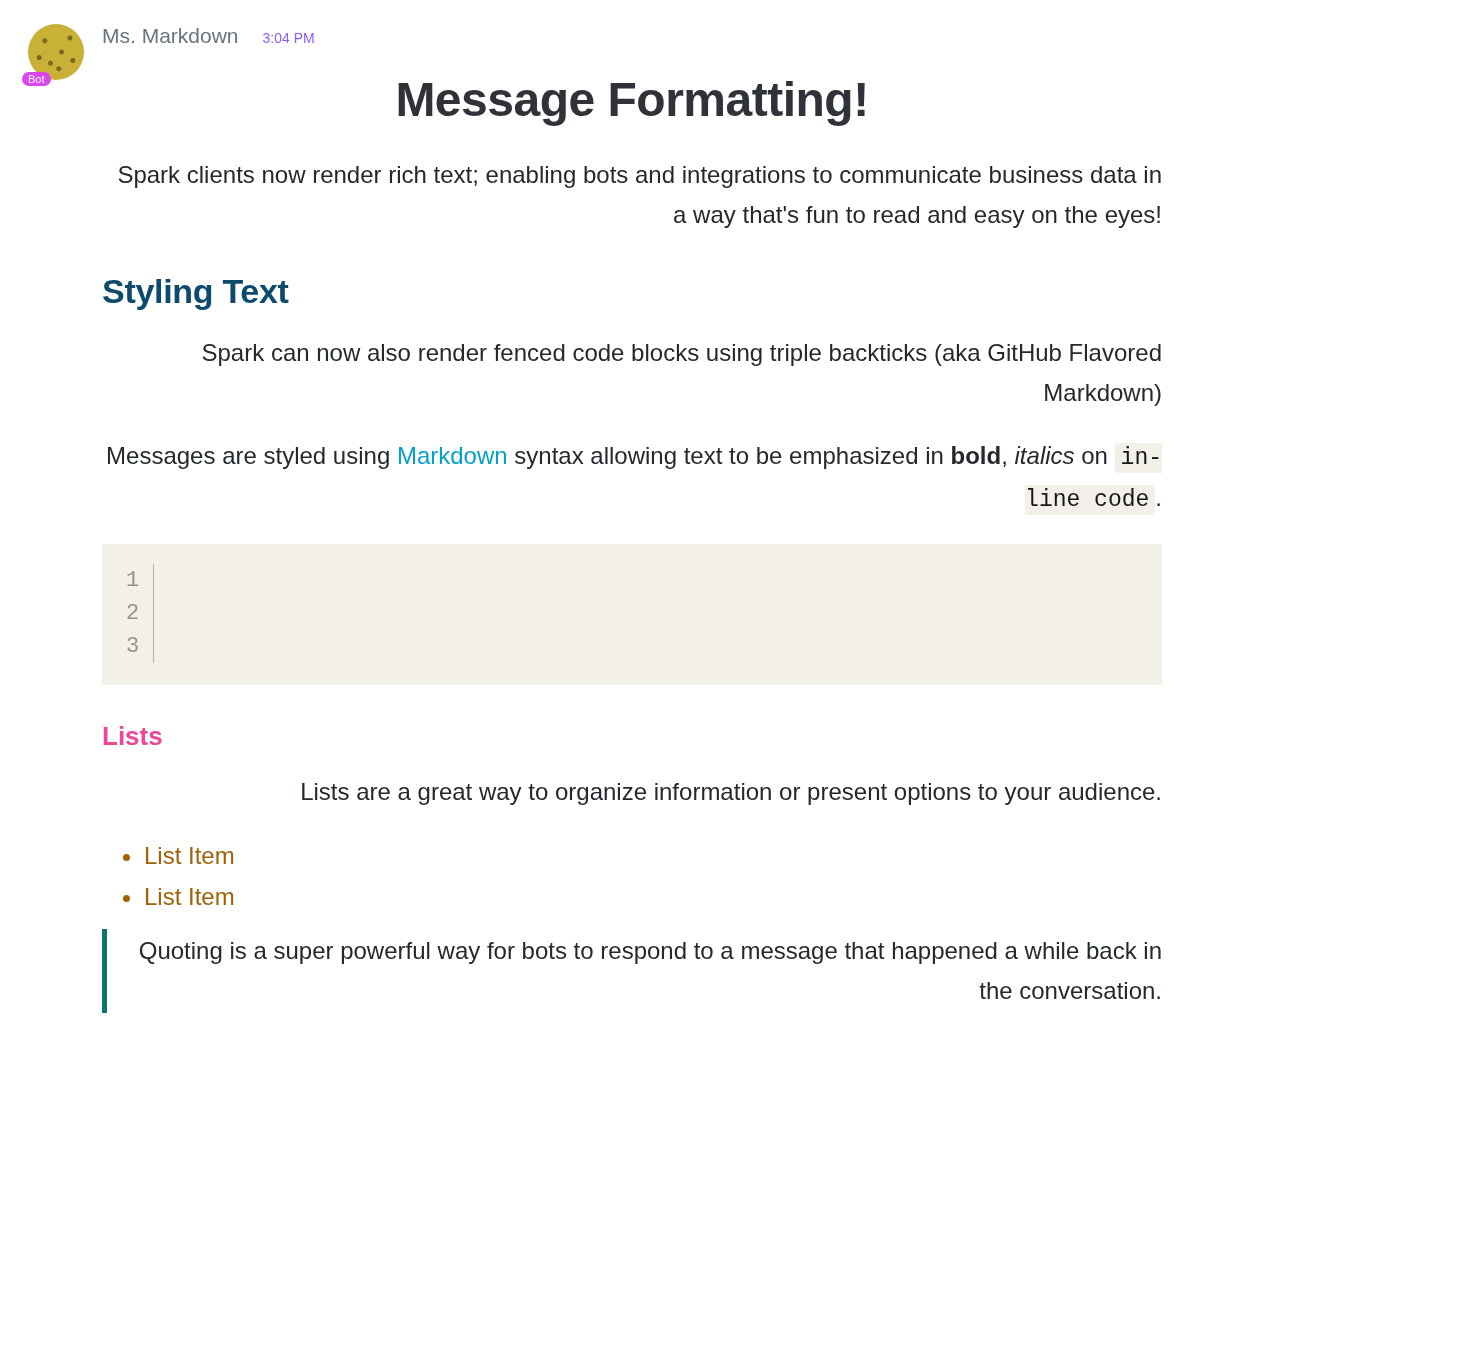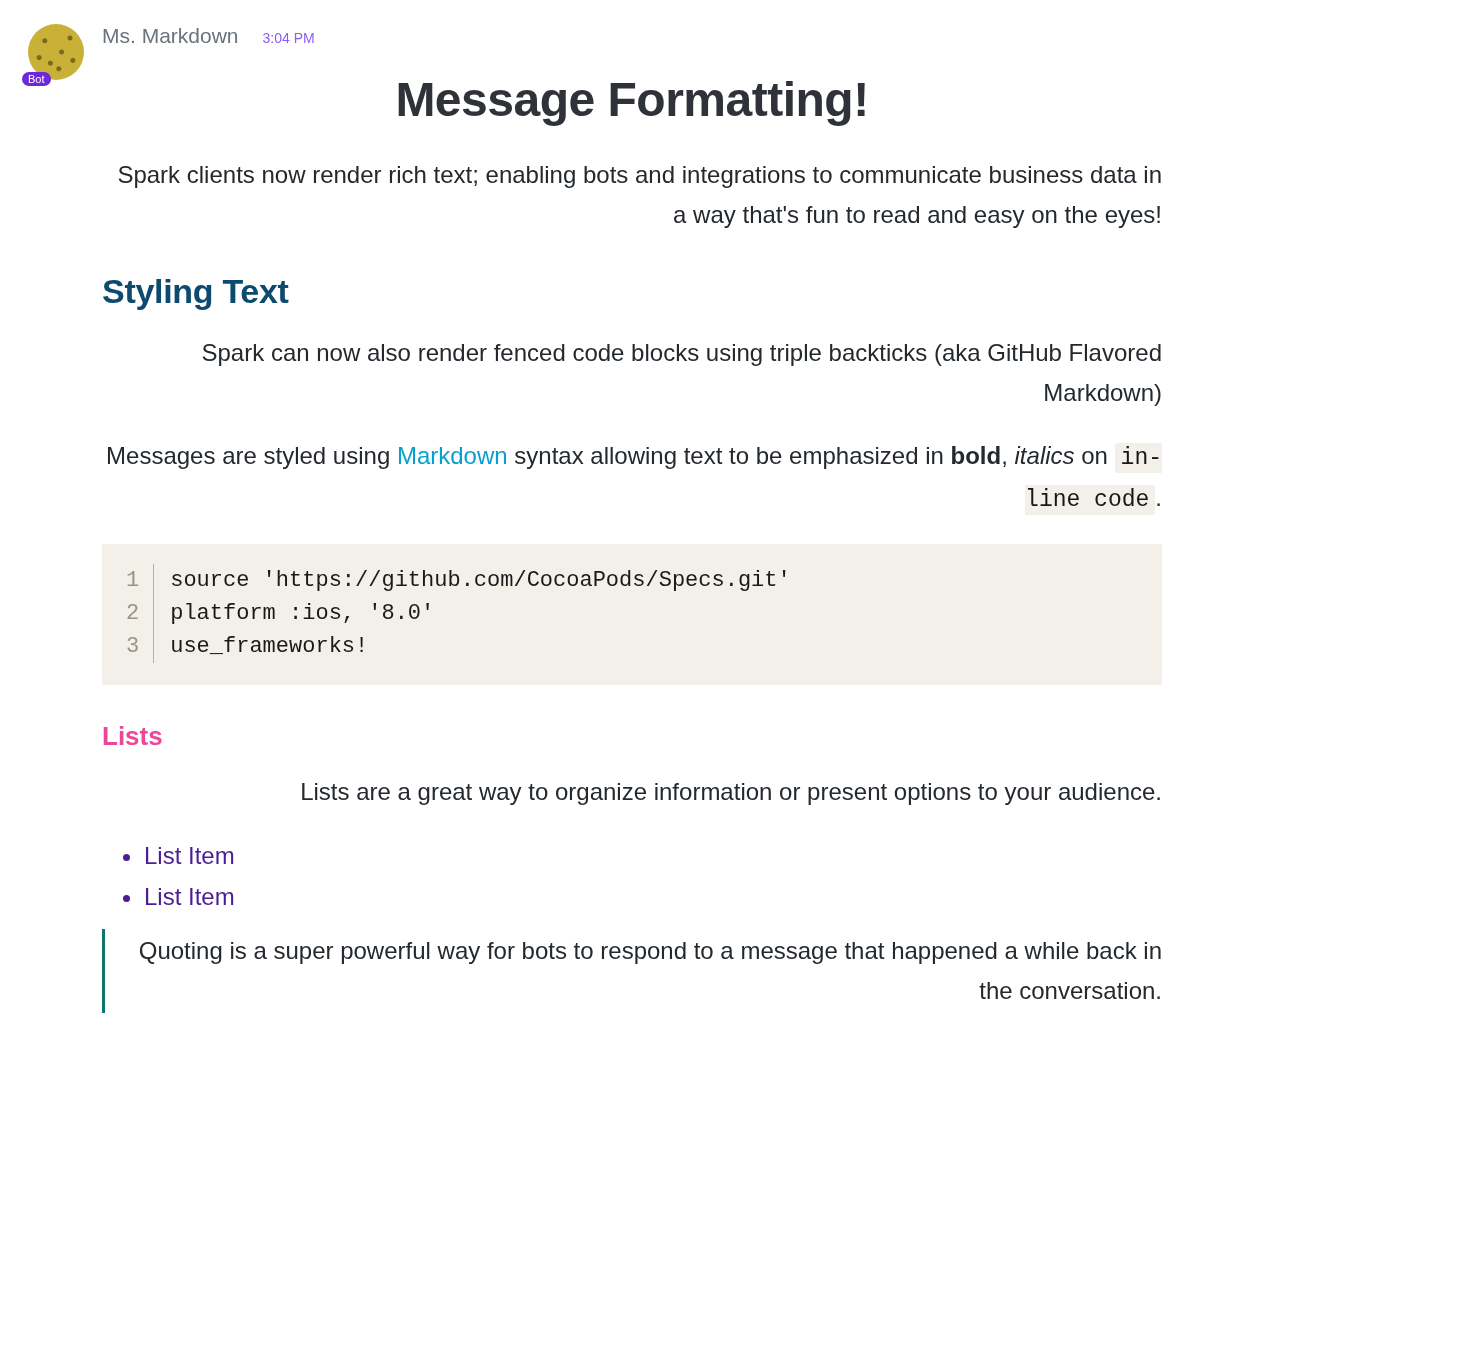--- a/index.html
+++ b/index.html
@@ -31,21 +31,21 @@
       radial-gradient(circle at 75% 25%, #7a6a1a 2px, transparent 3px),
       radial-gradient(circle at 20% 60%, #7a6a1a 2px, transparent 3px),
       radial-gradient(circle at 55% 80%, #7a6a1a 2px, transparent 3px),
       radial-gradient(circle at 80% 65%, #7a6a1a 2px, transparent 3px),
       #c9b037;
   }
   .bot-badge {
     position: absolute;
     bottom: -6px;
     left: -6px;
-    background: #6d28d9;
+    background: #d946ef;
     color: #fff;
     font-size: 11px;
     padding: 1px 6px;
     border-radius: 8px;
     font-weight: 500;
   }
   .content {
     flex: 1 1 auto;
     max-width: 1060px;
   }
@@ -130,24 +130,24 @@
     color: #1a1a1a;
   }
   .code-lines div { line-height: 1.5; white-space: pre; }
   ul.md-list {
     margin: 0 0 12px 0;
     padding-left: 42px;
   }
   ul.md-list li {
     font-size: 24px;
     line-height: 1.7;
-    color: #4c1d95;
+    color: #a16207;
   }
   blockquote.md-quote {
-    border-left: 3px solid #0f766e;
+    border-left: 5px solid #0f766e;
     margin: 8px 0 0 0;
     padding: 2px 0 2px 22px;
     color: #24292e;
   }
   blockquote.md-quote p {
     margin: 0;
     font-size: 24px;
     line-height: 1.65;
   }
 </style>
@@ -178,25 +178,20 @@
       <span>Messages are styled using </span><a href="#" class="md-link">Markdown</a><span> syntax allowing text to be emphasized in </span><strong>bold</strong><span>, </span><em>italics</em><span> on </span><code class="inline">in-line code</code><span>.</span>
     </p>
 
     <div class="code-block">
       <div class="code-inner">
         <div class="gutter">
           <div>1</div>
           <div>2</div>
           <div>3</div>
         </div>
-        <div class="code-lines">
-          <div>source 'https://github.com/CocoaPods/Specs.git'</div>
-          <div>platform :ios, '8.0'</div>
-          <div>use_frameworks!</div>
-        </div>
       </div>
     </div>
 
     <h3>Lists</h3>
 
     <p>Lists are a great way to organize information or present options to your audience.</p>
 
     <ul class="md-list">
       <li>List Item</li>
       <li>List Item</li>

